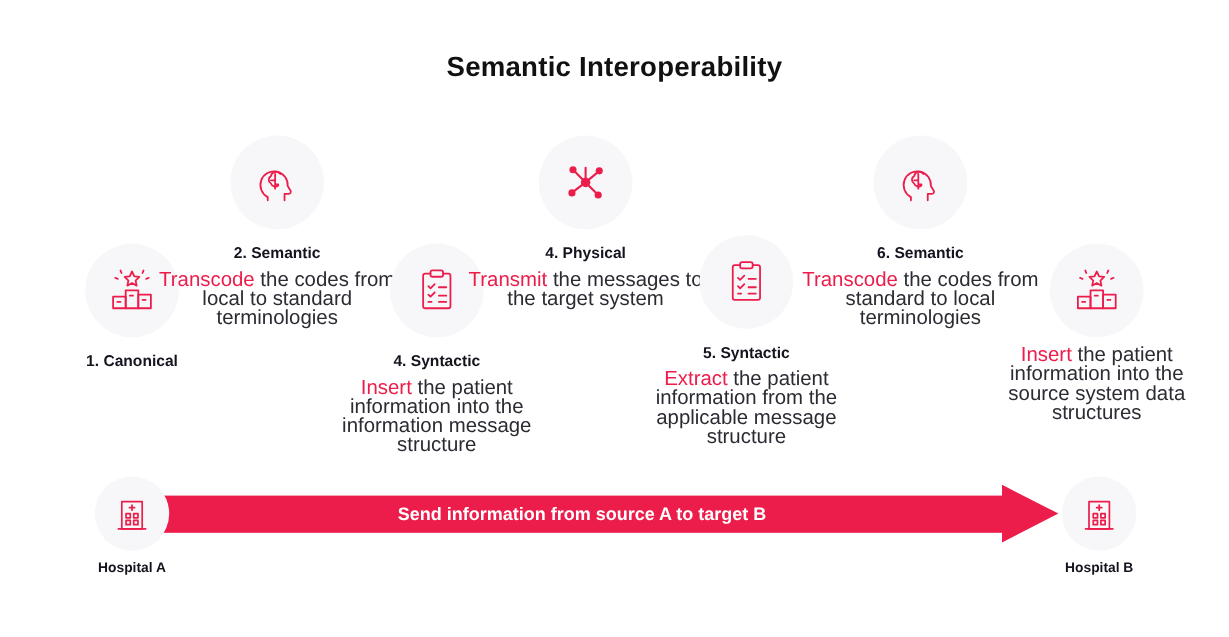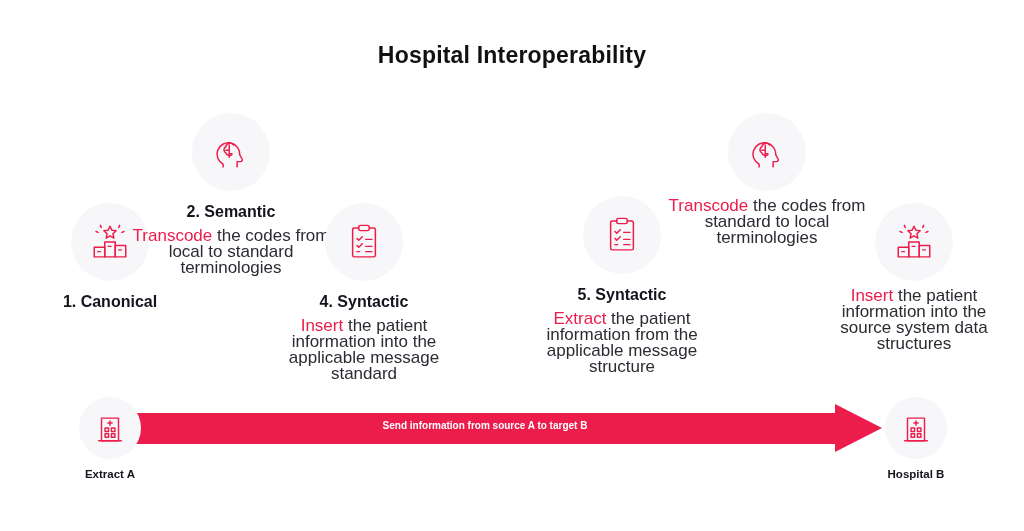--- a/index.html
+++ b/index.html
@@ -46,21 +46,21 @@
     margin: 0 auto;
     display: flex;
     align-items: center;
     justify-content: center;
   }
   .circle svg {
     display: block;
   }
   .step-title {
     margin-top: 12px;
-    font-size: 16px;
+    font-size: 13px;
     font-weight: bold;
     color: #14141e;
   }
   .step-desc {
     margin-top: 7px;
     font-size: 17px;
     line-height: 16px;
     color: #2b2b33;
   }
   .kw {
@@ -92,21 +92,21 @@
     border-top: 24px solid transparent;
     border-bottom: 24px solid transparent;
     border-left: 47px solid #ec1c4b;
   }
   .arrow-label {
     position: absolute;
     left: 0;
     top: 16px;
     width: 710px;
     text-align: center;
-    font-size: 10px;
+    font-size: 15px;
     font-weight: bold;
     color: #ffffff;
   }
 
   
   .hospital {
     position: absolute;
     width: 160px;
     text-align: center;
   }
@@ -119,21 +119,21 @@
     font-size: 11.5px;
     font-weight: bold;
     color: #14141e;
   }
 </style>
 </head>
 <body>
 
 <div class="canvas">
 
-  <div class="title">Hospital Interoperability</div>
+  <div class="title">Semantic Interoperability</div>
 
   <div class="step" style="left: 10px; top: 203px;">
     <div class="circle">
       <svg width="42" height="42" viewBox="0 0 48 48" fill="none" stroke="#ec1c4b" stroke-width="1.7" stroke-linecap="round" stroke-linejoin="round">
         <path d="M24 6 l2.2 4.6 4.8 .6 -3.6 3.4 1 4.9 -4.4-2.5 -4.4 2.5 1-4.9 -3.6-3.4 4.8-.6z"></path>
         <path d="M13 5 l1 2.4 M35 5 l-1 2.4 M8 12 l2.4 1 M40 12 l-2.4 1"></path>
         <rect x="18" y="24" width="12" height="17"></rect>
         <rect x="6" y="30" width="12" height="11"></rect>
         <rect x="30" y="28" width="12" height="13"></rect>
         <path d="M10 35 l3 0 M34 33 l3 0 M22 29 l3 0"></path>
@@ -158,23 +158,37 @@
     <div class="circle">
       <svg width="42" height="42" viewBox="0 0 48 48" fill="none" stroke="#ec1c4b" stroke-width="1.7" stroke-linecap="round" stroke-linejoin="round">
         <path d="M18 8 H13 a2 2 0 0 0-2 2 v29 a2 2 0 0 0 2 2 h22 a2 2 0 0 0 2-2 V10 a2 2 0 0 0-2-2 h-5"></path>
         <rect x="18" y="5" width="12" height="6" rx="2"></rect>
         <path d="M16 20 l2 2 4-4 M26 21 h7"></path>
         <path d="M16 28 l2 2 4-4 M26 29 h7"></path>
         <path d="M16 35 h3 M26 35 h7"></path>
       </svg>
     </div>
     <div class="step-title">4. Syntactic</div>
-    <div class="step-desc"><span class="kw">Insert</span><span> the patient information into the applicable message standard</span></div>
-  </div>
-
+    <div class="step-desc"><span class="kw">Insert</span><span> the patient information into the information message structure</span></div>
+  </div>
+
+  <div class="step" style="left: 388px; top: 113px;">
+    <div class="circle">
+      <svg width="42" height="42" viewBox="0 0 48 48" fill="none" stroke="#ec1c4b" stroke-width="2" stroke-linecap="round">
+        <path d="M24 24 L13 13 M24 24 L36 14 M24 24 L12 33 M24 24 L35 35 M24 24 L24 10"></path>
+        <circle cx="24" cy="24" r="4.5" fill="#ec1c4b" stroke="none"></circle>
+        <circle cx="12" cy="12" r="3.4" fill="#ec1c4b" stroke="none"></circle>
+        <circle cx="37" cy="13" r="3.4" fill="#ec1c4b" stroke="none"></circle>
+        <circle cx="11" cy="34" r="3.4" fill="#ec1c4b" stroke="none"></circle>
+        <circle cx="36" cy="36" r="3.4" fill="#ec1c4b" stroke="none"></circle>
+      </svg>
+    </div>
+    <div class="step-title">4. Physical</div>
+    <div class="step-desc"><span class="kw">Transmit</span><span> the messages to the target system</span></div>
+  </div>
 
   <div class="step" style="left: 522px; top: 196px;">
     <div class="circle">
       <svg width="42" height="42" viewBox="0 0 48 48" fill="none" stroke="#ec1c4b" stroke-width="1.7" stroke-linecap="round" stroke-linejoin="round">
         <path d="M18 8 H13 a2 2 0 0 0-2 2 v29 a2 2 0 0 0 2 2 h22 a2 2 0 0 0 2-2 V10 a2 2 0 0 0-2-2 h-5"></path>
         <rect x="18" y="5" width="12" height="6" rx="2"></rect>
         <path d="M16 20 l2 2 4-4 M26 21 h7"></path>
         <path d="M16 28 l2 2 4-4 M26 29 h7"></path>
         <path d="M16 35 h3 M26 35 h7"></path>
       </svg>
@@ -184,20 +198,21 @@
   </div>
 
   <div class="step" style="left: 667px; top: 113px;">
     <div class="circle">
       <svg width="42" height="42" viewBox="0 0 48 48" fill="none" stroke="#ec1c4b" stroke-width="1.7" stroke-linecap="round" stroke-linejoin="round">
         <path d="M31 41 v-6 h4 a2 2 0 0 0 1.7-3 l-2.7-4.6 A13 13 0 1 0 15 38 v3"></path>
         <path d="M27 16 a5 5 0 0 0-9 2 a4 4 0 0 0 0 7 a4.5 4.5 0 0 0 7 2"></path>
         <path d="M22 16 v14 M18 22 h4 M25 26 h-3"></path>
       </svg>
     </div>
+    <div class="step-title">6. Semantic</div>
     <div class="step-desc"><span class="kw">Transcode</span><span> the codes from standard to local terminologies</span></div>
   </div>
 
   <div class="step" style="left: 814px; top: 203px;">
     <div class="circle">
       <svg width="42" height="42" viewBox="0 0 48 48" fill="none" stroke="#ec1c4b" stroke-width="1.7" stroke-linecap="round" stroke-linejoin="round">
         <path d="M24 6 l2.2 4.6 4.8 .6 -3.6 3.4 1 4.9 -4.4-2.5 -4.4 2.5 1-4.9 -3.6-3.4 4.8-.6z"></path>
         <path d="M13 5 l1 2.4 M35 5 l-1 2.4 M8 12 l2.4 1 M40 12 l-2.4 1"></path>
         <rect x="18" y="24" width="12" height="17"></rect>
         <rect x="6" y="30" width="12" height="11"></rect>
@@ -219,21 +234,21 @@
       <svg width="34" height="34" viewBox="0 0 48 48" fill="none" stroke="#ec1c4b" stroke-width="2" stroke-linecap="round" stroke-linejoin="round">
         <rect x="12" y="10" width="24" height="32"></rect>
         <path d="M24 14 v6 M21 17 h6"></path>
         <rect x="17" y="24" width="5" height="5"></rect>
         <rect x="26" y="24" width="5" height="5"></rect>
         <rect x="17" y="32" width="5" height="5"></rect>
         <rect x="26" y="32" width="5" height="5"></rect>
         <path d="M8 42 h32"></path>
       </svg>
     </div>
-    <div class="hospital-label">Extract A</div>
+    <div class="hospital-label">Hospital A</div>
   </div>
 
   <div class="hospital" style="left: 836px; top: 397px; text-align: center;">
     <div class="circle">
       <svg width="34" height="34" viewBox="0 0 48 48" fill="none" stroke="#ec1c4b" stroke-width="2" stroke-linecap="round" stroke-linejoin="round">
         <rect x="12" y="10" width="24" height="32"></rect>
         <path d="M24 14 v6 M21 17 h6"></path>
         <rect x="17" y="24" width="5" height="5"></rect>
         <rect x="26" y="24" width="5" height="5"></rect>
         <rect x="17" y="32" width="5" height="5"></rect>

